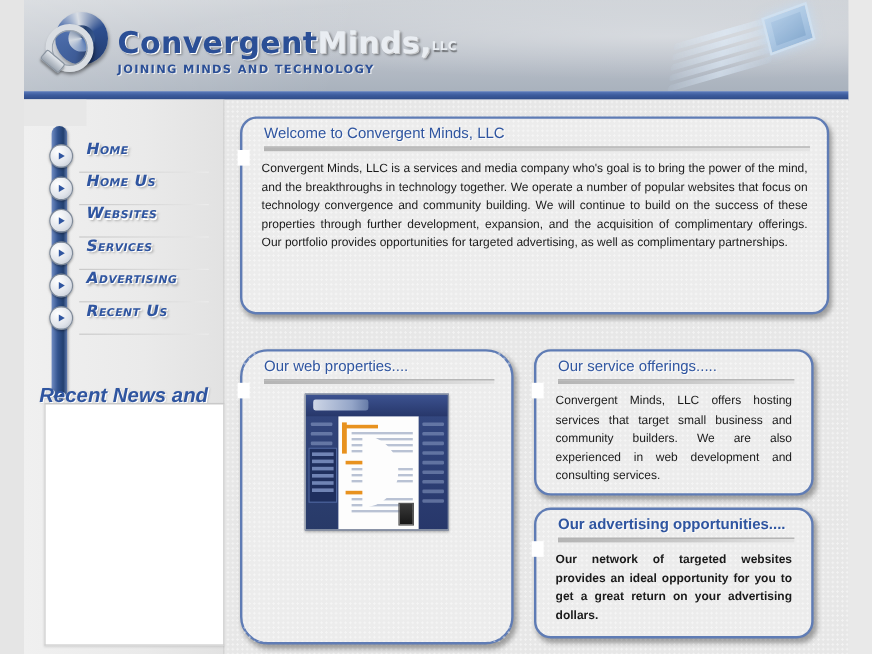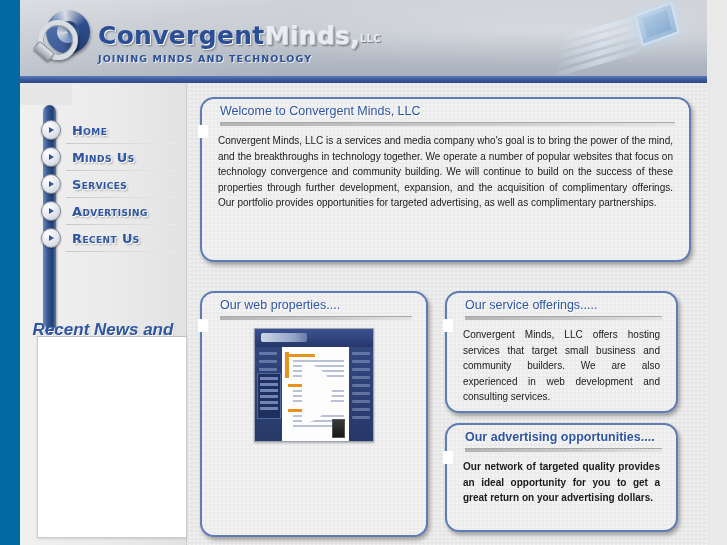--- a/index.html
+++ b/index.html
@@ -5,21 +5,21 @@
   html,body{margin:0;padding:0;}
   body{
     width:727px;height:545px;overflow:hidden;
     background:#8d8d8d;
     font-family:"Liberation Sans", sans-serif;
     font-size:12px;
     color:#222;
   }
   #page{
     position:absolute;left:0;top:0;width:727px;height:545px;
-    background:#0369a1;
+    background:#e5e5e5;
   }
   
   .page-frame{
     position:absolute;left:20px;top:0;width:707px;height:545px;
     background:#e9e9e9;
   }
   
   .header{
     position:absolute;left:20px;top:0;width:687px;height:76px;
     background:linear-gradient(180deg,#cfd3d8 0%,#c3c8cf 35%,#b3bac4 75%,#a9b2bd 100%);
@@ -126,22 +126,23 @@
     position:absolute;left:23px;top:22px;width:13px;height:228px;
     border-radius:7px;
     background:linear-gradient(90deg,#6f8bc2 0%,#33548f 40%,#23406f 75%,#5e79ad 100%);
     box-shadow:1px 1px 2px rgba(0,0,0,.3);
   }
   .nav{
     position:absolute;left:0;top:34px;width:166px;
   }
   .nav-item{
     position:relative;height:27px;margin:0 0 0 0;
-    display:flex;align-items:center;
+    display:flex;align-items:flex-start;
     cursor:pointer;
+    font-style:italic;
   }
   .nav-sep{
     position:absolute;left:46px;right:12px;bottom:0;height:1px;
     background:linear-gradient(90deg,#c9c9c9,#e3e3e3 85%,#ececec);
   }
   .bullet{
     position:absolute;left:21px;top:3px;width:18px;height:18px;border-radius:50%;
     background:radial-gradient(circle at 35% 30%,#ffffff,#dfe3ea 60%,#b9c0cb 100%);
     border:1px solid #7f8a99;
     box-shadow:0 1px 2px rgba(0,0,0,.35);
@@ -207,21 +208,21 @@
   .panel-body{
     position:relative;
     margin:7px 16px 0 16px;
     font-size:10px;line-height:15.5px;
     text-align:justify;
     color:#1a1a1a;
   }
   
   #panel-welcome{left:13px;top:14px;width:487px;height:161px;}
   
-  #panel-web{left:13px;top:208px;width:224px;height:242px;}
+  #panel-web{left:13px;top:208px;width:224px;height:242px;border-radius:23px;}
   .thumb-wrap{
     position:relative;margin:8px 0 0 0;text-align:center;
   }
   .thumb{
     display:inline-block;width:118px;height:112px;
     border:1px solid #9aa3b0;
     background:#2d3f73;
     position:relative;overflow:hidden;
     box-shadow:0 1px 2px rgba(0,0,0,.3);
   }
@@ -296,24 +297,33 @@
           <span class="nav-label">Home</span>
           <span class="nav-sep"></span>
         </div>
 
         <div class="nav-item">
           <span class="bullet">
             <svg width="8" height="8" viewBox="0 0 8 8">
                 <polygon points="2,1 7,4 2,7" fill="#2f55a0"></polygon>
               </svg>
           </span>
-          <span class="nav-label">Minds Us</span>
-          <span class="nav-sep"></span>
-        </div>
-
+          <span class="nav-label">Home Us</span>
+          <span class="nav-sep"></span>
+        </div>
+
+        <div class="nav-item">
+          <span class="bullet">
+            <svg width="8" height="8" viewBox="0 0 8 8">
+                <polygon points="2,1 7,4 2,7" fill="#2f55a0"></polygon>
+              </svg>
+          </span>
+          <span class="nav-label">Websites</span>
+          <span class="nav-sep"></span>
+        </div>
 
         <div class="nav-item">
           <span class="bullet">
             <svg width="8" height="8" viewBox="0 0 8 8">
                 <polygon points="2,1 7,4 2,7" fill="#2f55a0"></polygon>
               </svg>
           </span>
           <span class="nav-label">Services</span>
           <span class="nav-sep"></span>
         </div>
@@ -420,18 +430,18 @@
         <div class="panel-title">Our service offerings.....</div>
         <div class="title-rule"></div>
         <div class="panel-body">Convergent Minds, LLC offers hosting services that target small business and community builders. We are also experienced in web development and consulting services.</div>
       </div>
 
       <div class="panel" id="panel-ads">
         <div class="panel-dots"></div>
         <div class="notch"></div>
         <div class="panel-title">Our advertising opportunities....</div>
         <div class="title-rule"></div>
-        <div class="panel-body">Our network of targeted quality provides an ideal opportunity for you to get a great return on your advertising dollars.</div>
+        <div class="panel-body">Our network of targeted websites provides an ideal opportunity for you to get a great return on your advertising dollars.</div>
       </div>
 
     </div>
   </div>
 </div>
 
 </body></html>

